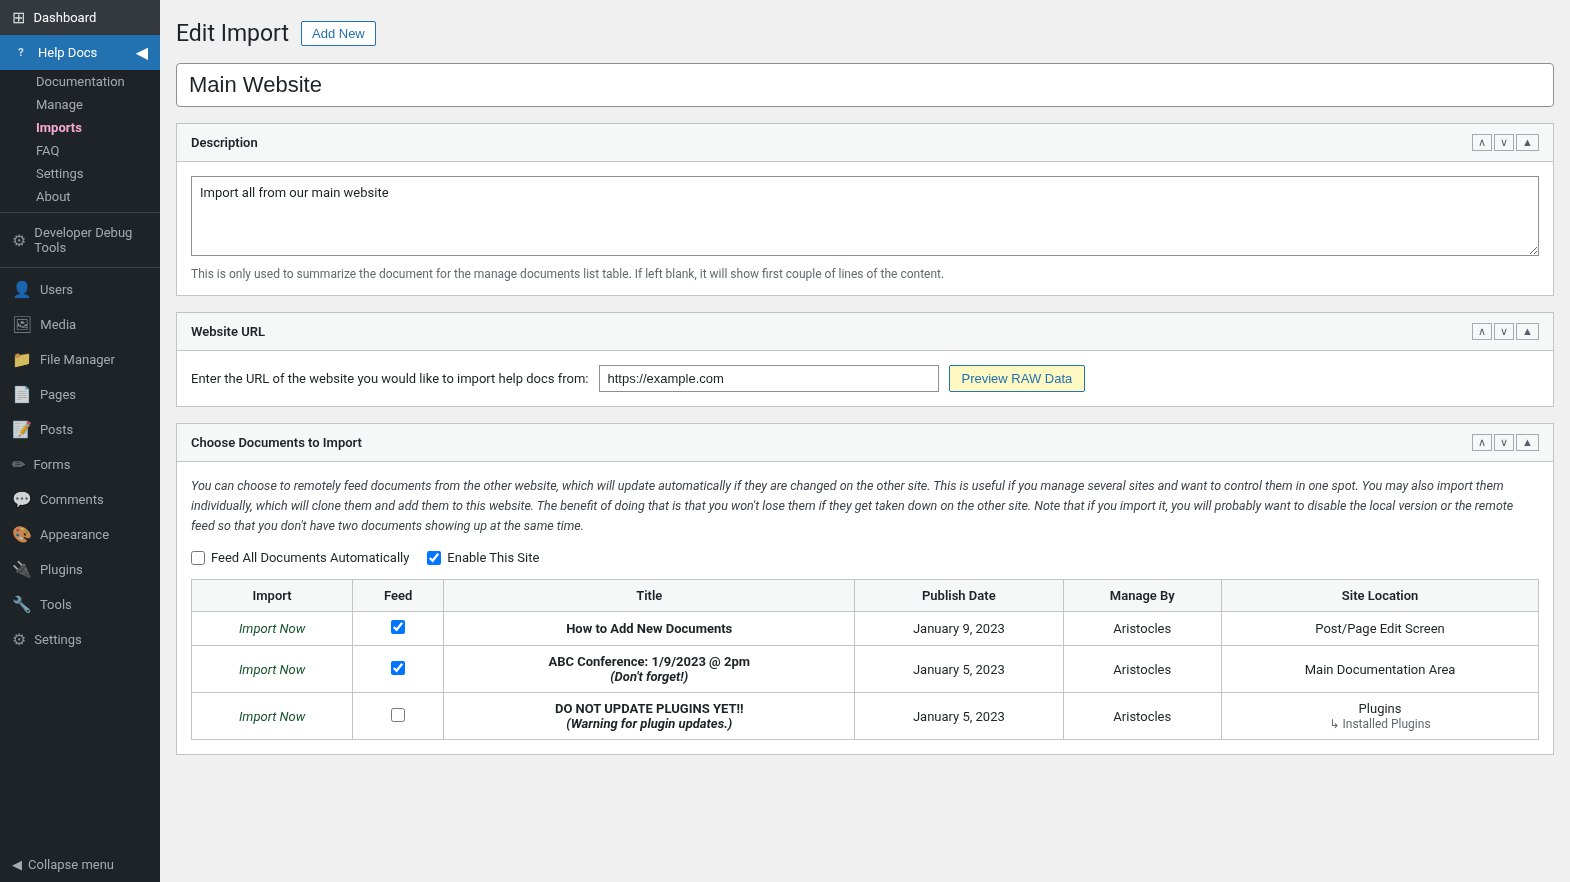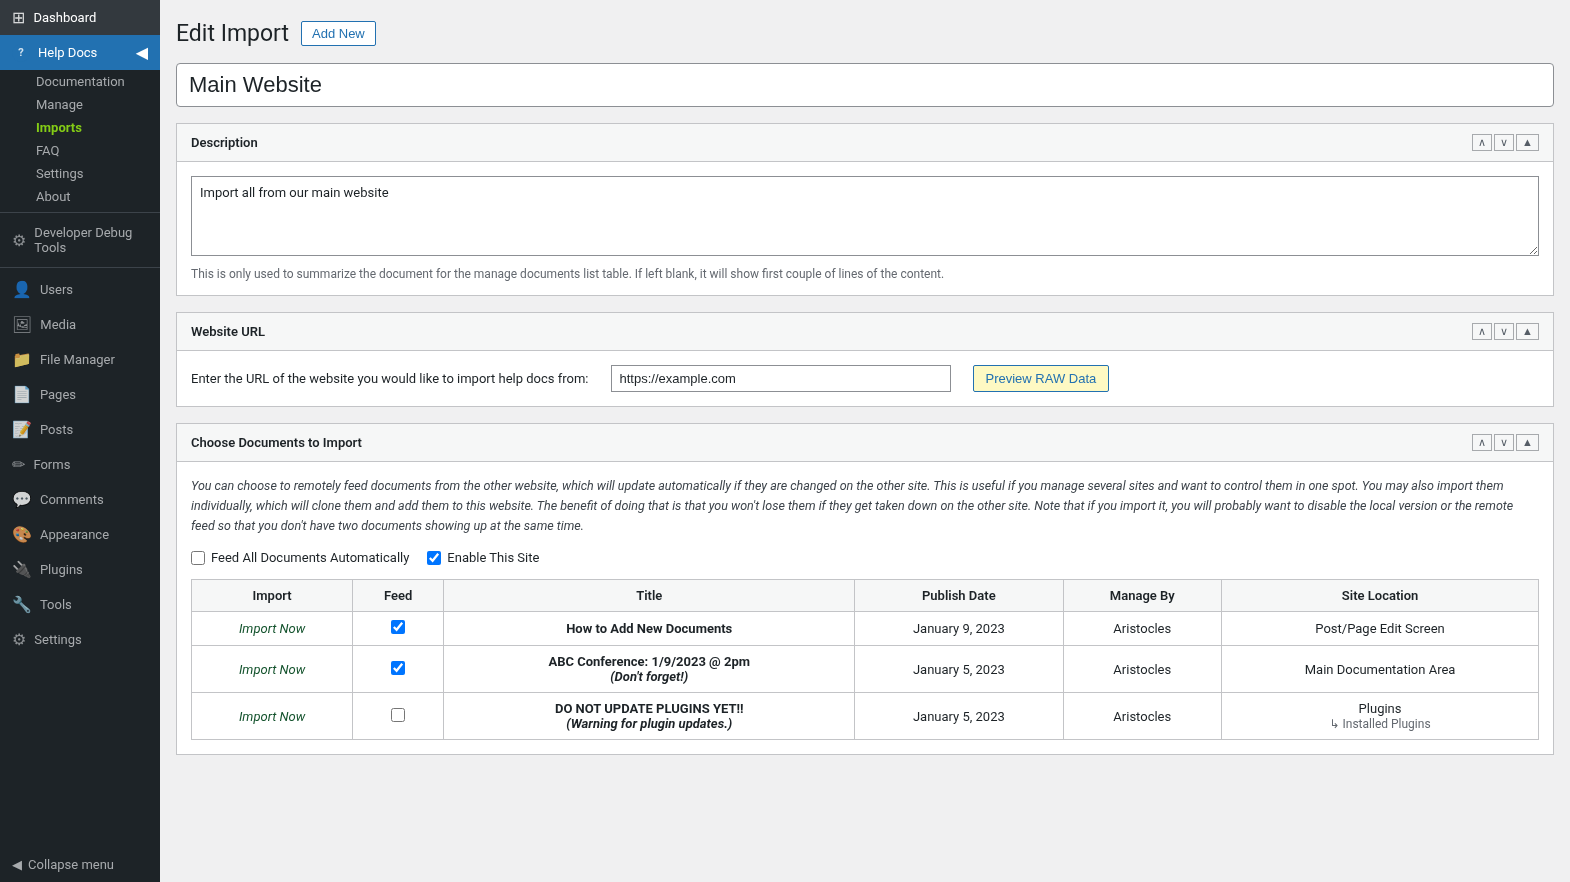--- a/index.html
+++ b/index.html
@@ -139,21 +139,21 @@
     }
     .desc-hint {
       margin-top: 8px;
       font-size: 12px;
       color: #646970;
     }
 
     .url-row {
       display: flex;
       align-items: center;
-      gap: 22px;
+      gap: 10px;
       flex-wrap: wrap;
     }
     .url-label { font-size: 13px; color: #1d2327; }
     .url-input {
       border: 1px solid #8c8f94;
       padding: 5px 8px;
       font-size: 13px;
       width: 340px;
       color: #1d2327;
     }
@@ -242,21 +242,21 @@
     <span class="icon" style="background:#2271b1;color:#fff;border-radius:50%;width:18px;height:18px;display:flex;align-items:center;justify-content:center;font-size:11px;font-weight:700;">?</span>
     <span class="label">Help Docs</span>
     <span style="margin-left:auto;color:#fff;font-size:16px;">◀</span>
   </div>
   <div class="sidebar-sub">
     <span>Documentation</span>
   </div>
   <div class="sidebar-sub">
     <span>Manage</span>
   </div>
-  <div class="sidebar-sub" style="font-weight:700;color:#84cc16;">
+  <div class="sidebar-sub" style="font-weight:700;color:#f9a8d4;">
     <span>Imports</span>
   </div>
   <div class="sidebar-sub">
     <span>FAQ</span>
   </div>
   <div class="sidebar-sub">
     <span>Settings</span>
   </div>
   <div class="sidebar-sub">
     <span>About</span>

